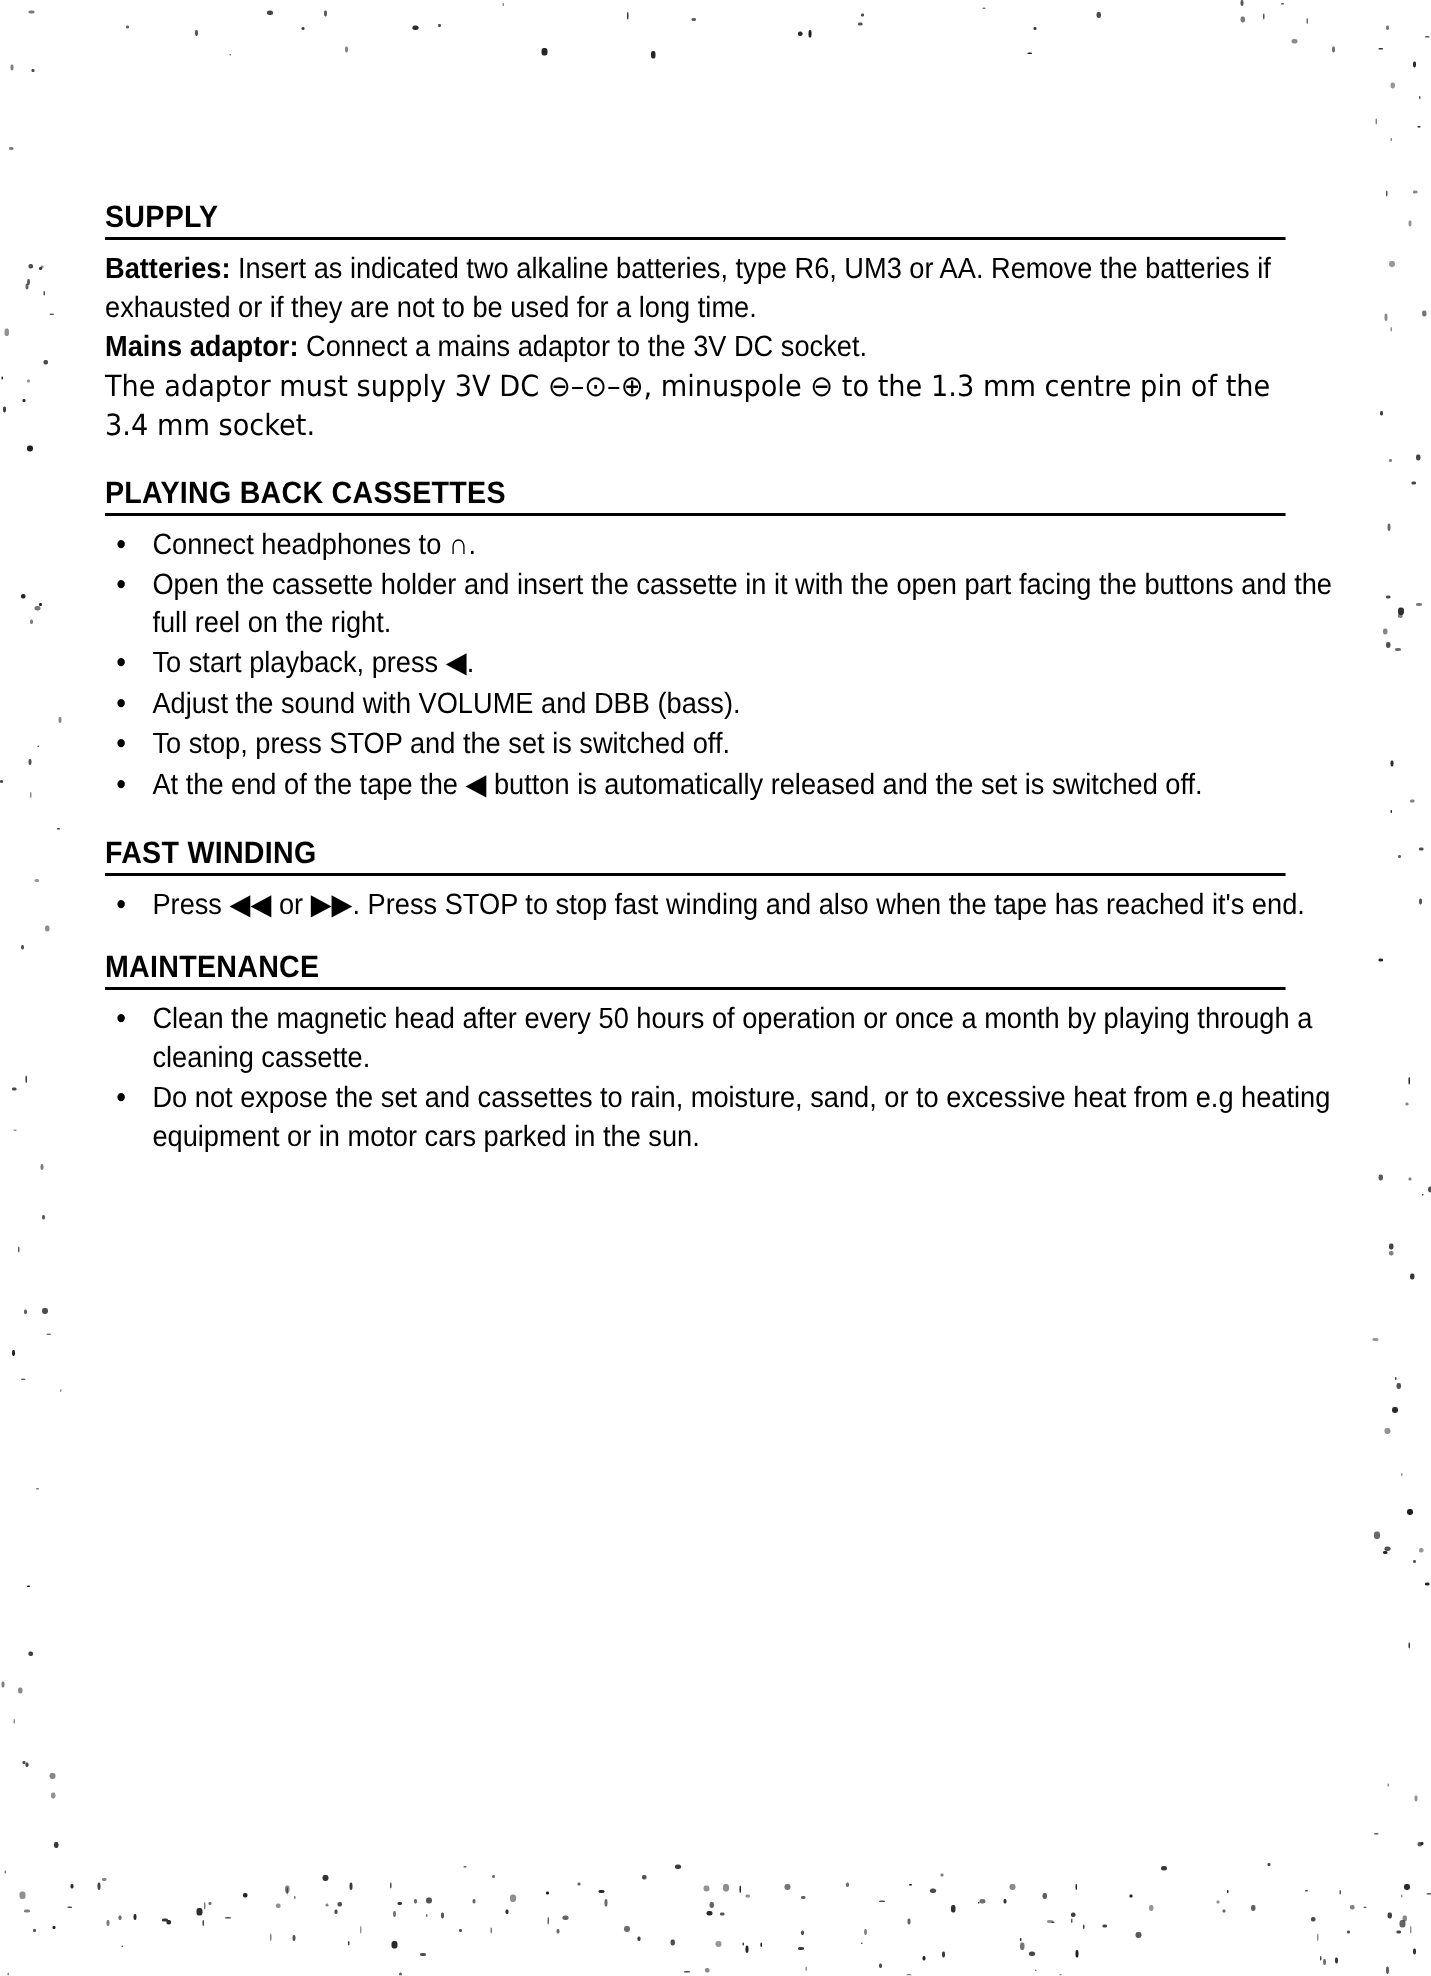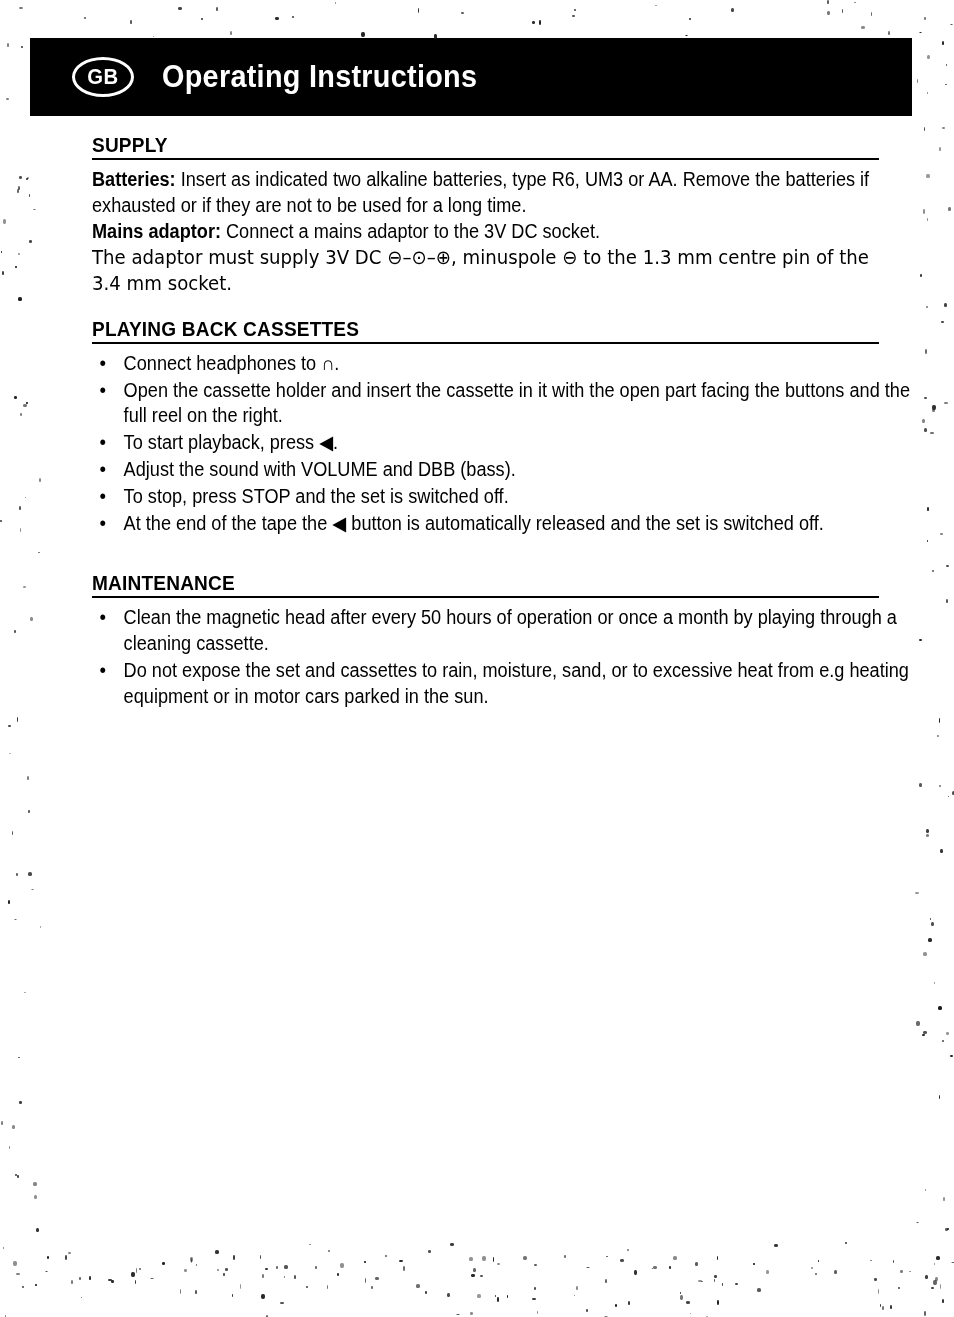--- a/index.html
+++ b/index.html
@@ -65,21 +65,21 @@
     font-weight: bold;
     letter-spacing: 0.3px;
     transform: scaleX(0.93);
     transform-origin: left center;
     font-family: "Liberation Sans", sans-serif;
   }
 
   
   .content {
     position: absolute;
-    left: 92px;
+    left: 70px;
     top: 133px;
     width: 800px;
   }
 
   .section { margin-bottom: 2px; }
 
   h2.section-head {
     font-size: 20.5px;
     font-weight: bold;
     margin: 0 0 1px 0;
@@ -153,26 +153,20 @@
     transform-origin: left top;
     width: 855px;
   }
   .footer .gap { height: 32px; }
 </style>
 </head>
 <body>
 
 <div class="page">
 
-  <div class="titlebar">
-    <div class="gb-badge">
-      <span>GB</span>
-    </div>
-    <div class="titlebar-title">Operating Instructions</div>
-  </div>
 
   <div class="content">
 
     <div class="section">
       <h2 class="section-head">SUPPLY</h2>
       <div class="rule"></div>
       <p class="para"><b>Batteries:</b><span> Insert as indicated two alkaline batteries, type R6, UM3 or AA. Remove the batteries if exhausted or if they are not to be used for a long time.</span></p>
       <p class="para"><b>Mains adaptor:</b><span> Connect a mains adaptor to the 3V DC socket.</span></p>
       <p class="para sym">The adaptor must supply 3V DC ⊖–⊙–⊕, minuspole ⊖ to the 1.3 mm centre pin of the 3.4 mm socket.</p>
     </div>
@@ -187,20 +181,27 @@
         <li>Open the cassette holder and insert the cassette in it with the open part facing the buttons and the full reel on the right.</li>
         <li>To start playback, press ◀.</li>
         <li>Adjust the sound with VOLUME and DBB (bass).</li>
         <li>To stop, press STOP and the set is switched off.</li>
         <li>At the end of the tape the ◀ button is automatically released and the set is switched off.</li>
       </ul>
     </div>
 
     <div class="spacer-18"></div>
 
+    <div class="section">
+      <h2 class="section-head">FAST WINDING</h2>
+      <div class="rule"></div>
+      <ul class="bullets">
+        <li>Press ◀◀ or ▶▶. Press STOP to stop fast winding and also when the tape has reached it's end.</li>
+      </ul>
+    </div>
 
     <div class="spacer-14"></div>
 
     <div class="section">
       <h2 class="section-head">MAINTENANCE</h2>
       <div class="rule"></div>
       <ul class="bullets">
         <li>Clean the magnetic head after every 50 hours of operation or once a month by playing through a cleaning cassette.</li>
         <li>Do not expose the set and cassettes to rain, moisture, sand, or to excessive heat from e.g  heating equipment or in motor cars parked in the sun.</li>
       </ul>

